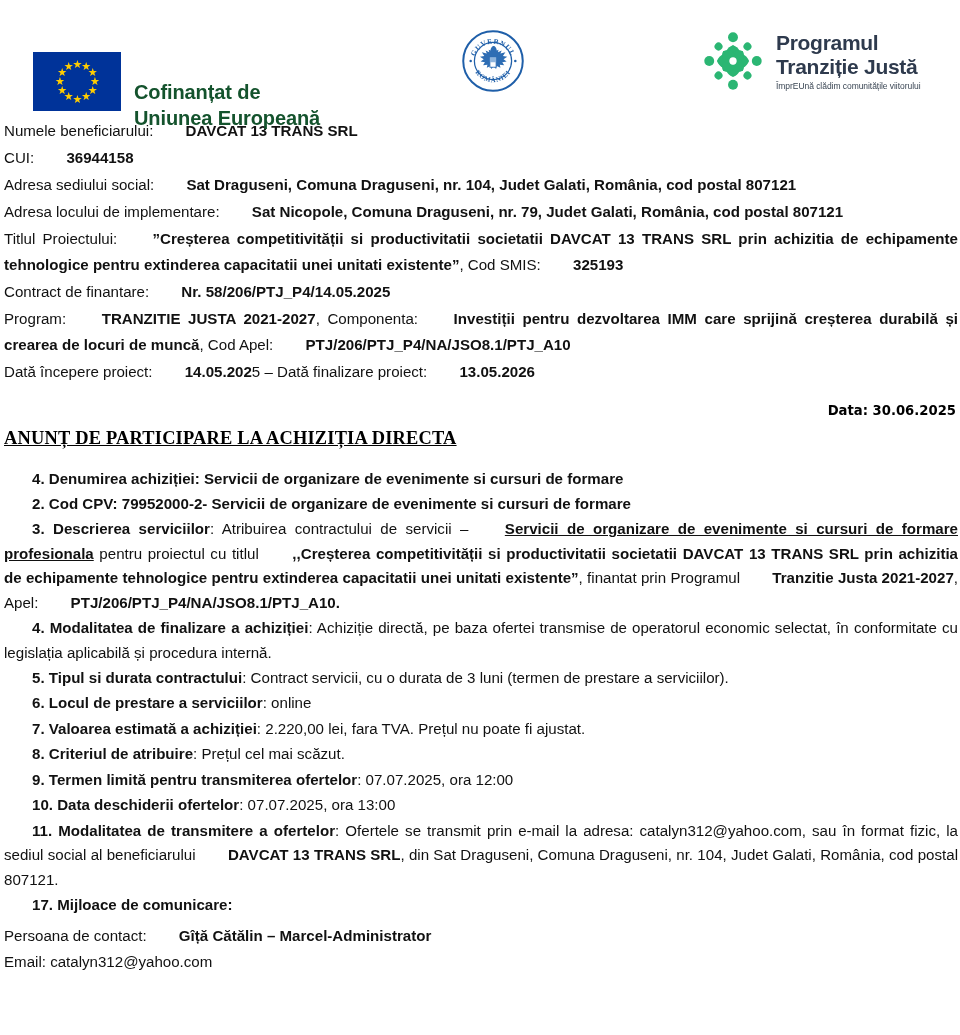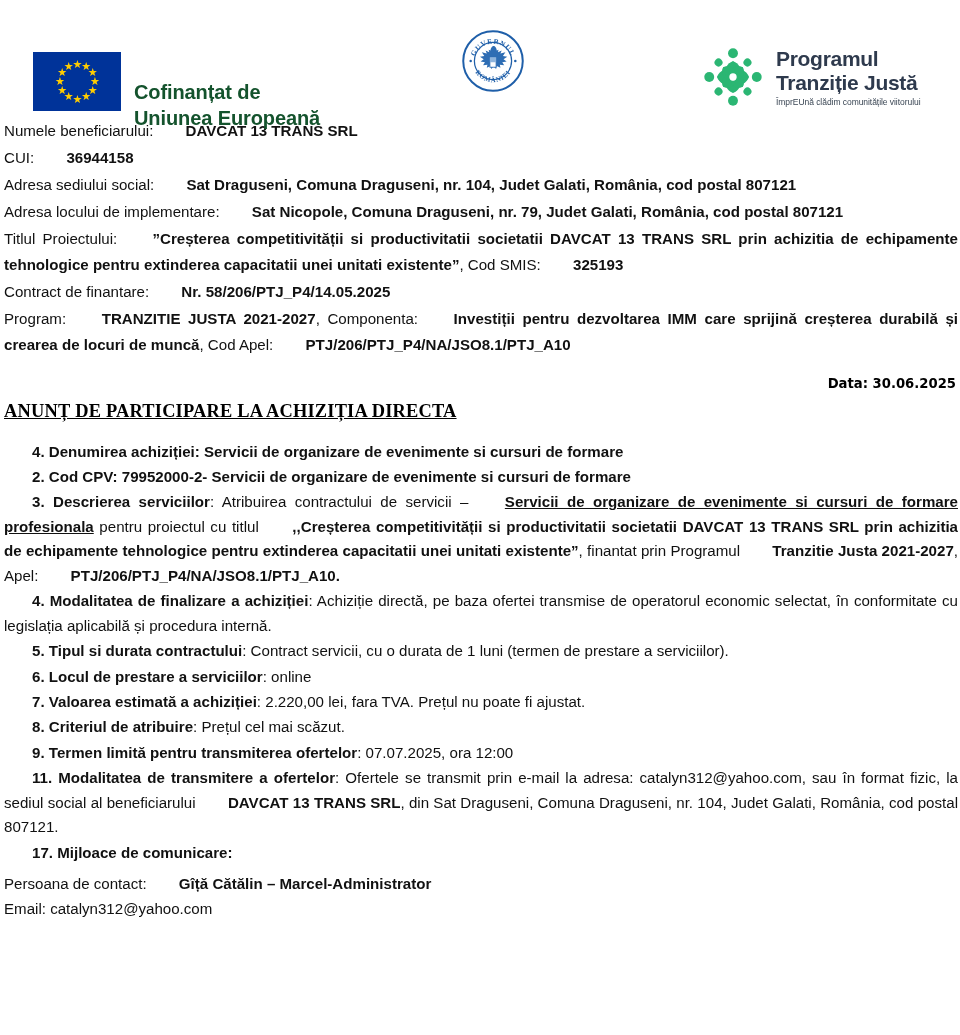--- a/index.html
+++ b/index.html
@@ -67,21 +67,20 @@
   }
 
   
   .ptj-logo {
     position: absolute;
     left: 700px;
     top: 28px;
     display: flex;
     align-items: center;
     gap: 10px;
-    margin-top: 16px;
   }
   .ptj-mark {
     width: 66px;
     height: 66px;
     flex: none;
   }
   .ptj-words {
     color: #2E3A4D;
   }
   .ptj-title {
@@ -266,20 +265,23 @@
   </p>
 
   <p class="para meta">
     <span>Contract de finantare: </span><b>Nr. 58/206/PTJ_P4/14.05.2025</b>
   </p>
 
   <p class="para meta just">
     <span>Program: </span><b>TRANZITIE JUSTA 2021-2027</b><span>, Componenta: </span><b>Investiții pentru dezvoltarea IMM care sprijină creșterea durabilă și crearea de locuri de muncă</b><span>, Cod Apel: </span><b>PTJ/206/PTJ_P4/NA/JSO8.1/PTJ_A10</b>
   </p>
 
+  <p class="para meta">
+    <span>Dată începere proiect: </span><b>14.05.202</b><span>5</span><span> – Dată finalizare proiect: </span><b>13.05.2026</b>
+  </p>
 
   <div class="date-line">Data: 30.06.2025</div>
 
   <h1 class="doc-title">ANUNȚ DE PARTICIPARE LA ACHIZIȚIA DIRECTA</h1>
 
   <p class="para">
     <b>4. Denumirea achiziției: Servicii de organizare de evenimente si cursuri de formare</b>
   </p>
 
   <p class="para">
@@ -288,39 +290,42 @@
 
   <p class="para just">
     <b>3. Descrierea serviciilor</b><span>: Atribuirea contractului de servicii – </span><b><u>Servicii de organizare de evenimente si cursuri de formare profesionala</u></b><span> pentru proiectul cu titlul </span><b>,,Creșterea competitivității si productivitatii societatii DAVCAT 13 TRANS SRL prin achizitia de echipamente tehnologice pentru extinderea capacitatii unei unitati existente”</b><span>, finantat prin Programul </span><b>Tranzitie Justa 2021-2027</b><span>, Apel: </span><b>PTJ/206/PTJ_P4/NA/JSO8.1/PTJ_A10.</b>
   </p>
 
   <p class="para just">
     <b>4. Modalitatea de finalizare a achiziției</b><span>: Achiziție directă, pe baza ofertei transmise de operatorul economic selectat, în conformitate cu legislația aplicabilă și procedura internă.</span>
   </p>
 
   <p class="para just">
-    <b>5. Tipul si durata contractului</b><span>: Contract servicii, cu o durata de 1 luni (termen de prestare a serviciilor).</span>
+    <b>5. Tipul si durata contractului</b><span>: Contract servicii, cu o durata de 3 luni (termen de prestare a serviciilor).</span>
   </p>
 
   <p class="para">
     <b>6. Locul de prestare a serviciilor</b><span>: online</span>
   </p>
 
   <p class="para">
     <b>7. Valoarea estimată a achiziției</b><span>: 2.220,00 lei, fara TVA. Prețul nu poate fi ajustat.</span>
   </p>
 
   <p class="para">
     <b>8. Criteriul de atribuire</b><span>: Prețul cel mai scăzut.</span>
   </p>
 
   <p class="para">
     <b>9. Termen limită pentru transmiterea ofertelor</b><span>: 07.07.2025, ora 12:00</span>
   </p>
 
+  <p class="para">
+    <b>10. Data deschiderii ofertelor</b><span>: 07.07.2025, ora 13:00</span>
+  </p>
 
   <p class="para just">
     <b>11. Modalitatea de transmitere a ofertelor</b><span>: Ofertele se transmit prin e-mail la adresa: catalyn312@yahoo.com, sau în format fizic, la sediul social al beneficiarului </span><b>DAVCAT 13 TRANS SRL</b><span>, din Sat Draguseni, Comuna Draguseni, nr. 104, Judet Galati, România, cod postal 807121.</span>
   </p>
 
   <p class="para">
     <b>17. Mijloace de comunicare:</b>
   </p>
 
   <div class="gap-sm"></div>

